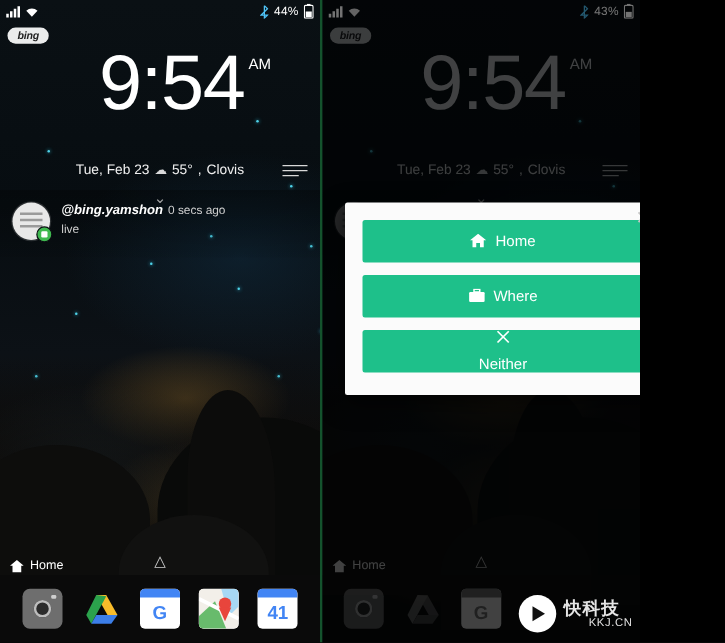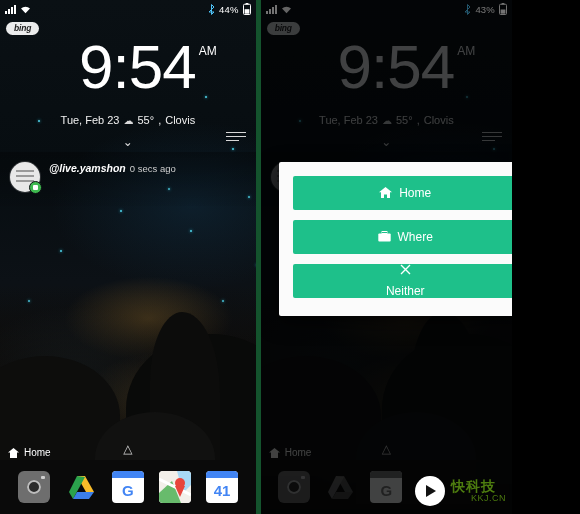--- a/index.html
+++ b/index.html
@@ -10,21 +10,21 @@
     overflow: hidden;
   }
   .stage { position: relative; width: 512px; height: 514px; display: flex; background:#111; }
 
   .phone {
     position: relative;
     width: 289px; height: 514px;
     overflow: hidden;
     background: #05090c;
   }
-  .phone.right { border-left: 5px solid #14532d; }
+  .phone.right { border-left: 2px solid #14532d; }
 
   
   .wallpaper {
     position: absolute; inset: 0;
     background:
       radial-gradient(ellipse 120px 60px at 58% 62%, rgba(120,90,40,0.55), rgba(0,0,0,0) 70%),
       radial-gradient(ellipse 160px 110px at 30% 75%, rgba(40,60,70,0.45), rgba(0,0,0,0) 72%),
       radial-gradient(ellipse 200px 120px at 75% 40%, rgba(20,55,80,0.40), rgba(0,0,0,0) 70%),
       linear-gradient(180deg, #0a1014 0%, #070d11 32%, #0c1116 55%, #120f0c 72%, #05070a 100%);
   }
@@ -82,21 +82,21 @@
   }
   .clock {
     font-size: 62px; font-weight: 300; line-height: 1;
     letter-spacing: -1px; display: inline-block; margin-left: 40px;
   }
   .ampm {
     font-size: 12px; font-weight: 400; vertical-align: top;
     margin-left: 3px; position: relative; top: 8px;
   }
   .dateline {
-    margin-top: 16px; font-size: 11px; color: #f0f0f0;
+    margin-top: 32px; font-size: 11px; color: #f0f0f0;
     display: flex; align-items: center; justify-content: center; gap: 4px;
   }
   .cloud-ico { font-size: 10px; opacity: .9; }
   .chevron {
     margin-top: 10px; color: #ddd; font-size: 12px; line-height: 1;
   }
 
   
   .notif-handle {
     position: absolute; right: 10px; top: 132px; z-index: 15;
@@ -202,21 +202,21 @@
   .wm-circle {
     width: 30px; height: 30px; border-radius: 50%;
     background: #fff; position: relative;
     display:flex; align-items:center; justify-content:center;
   }
   .wm-circle::after {
     content: ""; width: 0; height: 0;
     border-left: 10px solid #111; border-top: 6px solid transparent; border-bottom: 6px solid transparent;
     margin-left: 3px;
   }
-  .wm-text { color: #4d7c0f; line-height: 1.05; }
+  .wm-text { color: #e5e5e5; line-height: 1.05; }
   .wm-cn { font-size: 14px; font-weight: bold; letter-spacing: 1px; }
   .wm-en { font-size: 9px; letter-spacing: .5px; margin-left: 20px; }
 </style>
 </head>
 <body>
 
 <div class="stage">
 
   <div class="phone left">
     <div class="wallpaper">
@@ -284,22 +284,23 @@
         <span></span>
         <span></span>
     </div>
 
     <div class="notification">
       <div class="app-avatar">
         <div class="badge-dot"></div>
       </div>
       <div class="notif-text">
         <div class="notif-title">
-          <span>@live.yamshon</span><span class="notif-time">0 secs ago</span>
+          <span>@bing.yamshon</span><span class="notif-time">0 secs ago</span>
         </div>
+        <div class="notif-sub">live</div>
       </div>
     </div>
 
     <div class="home-label">
       <svg width="11" height="10" viewBox="0 0 11 10">
         <path d="M5.5 0 L11 4.6 H9 V10 H2 V4.6 H0 Z" fill="#fff"></path>
       </svg>
       <span>Home</span>
     </div>
     <div class="nav-up">△</div>

